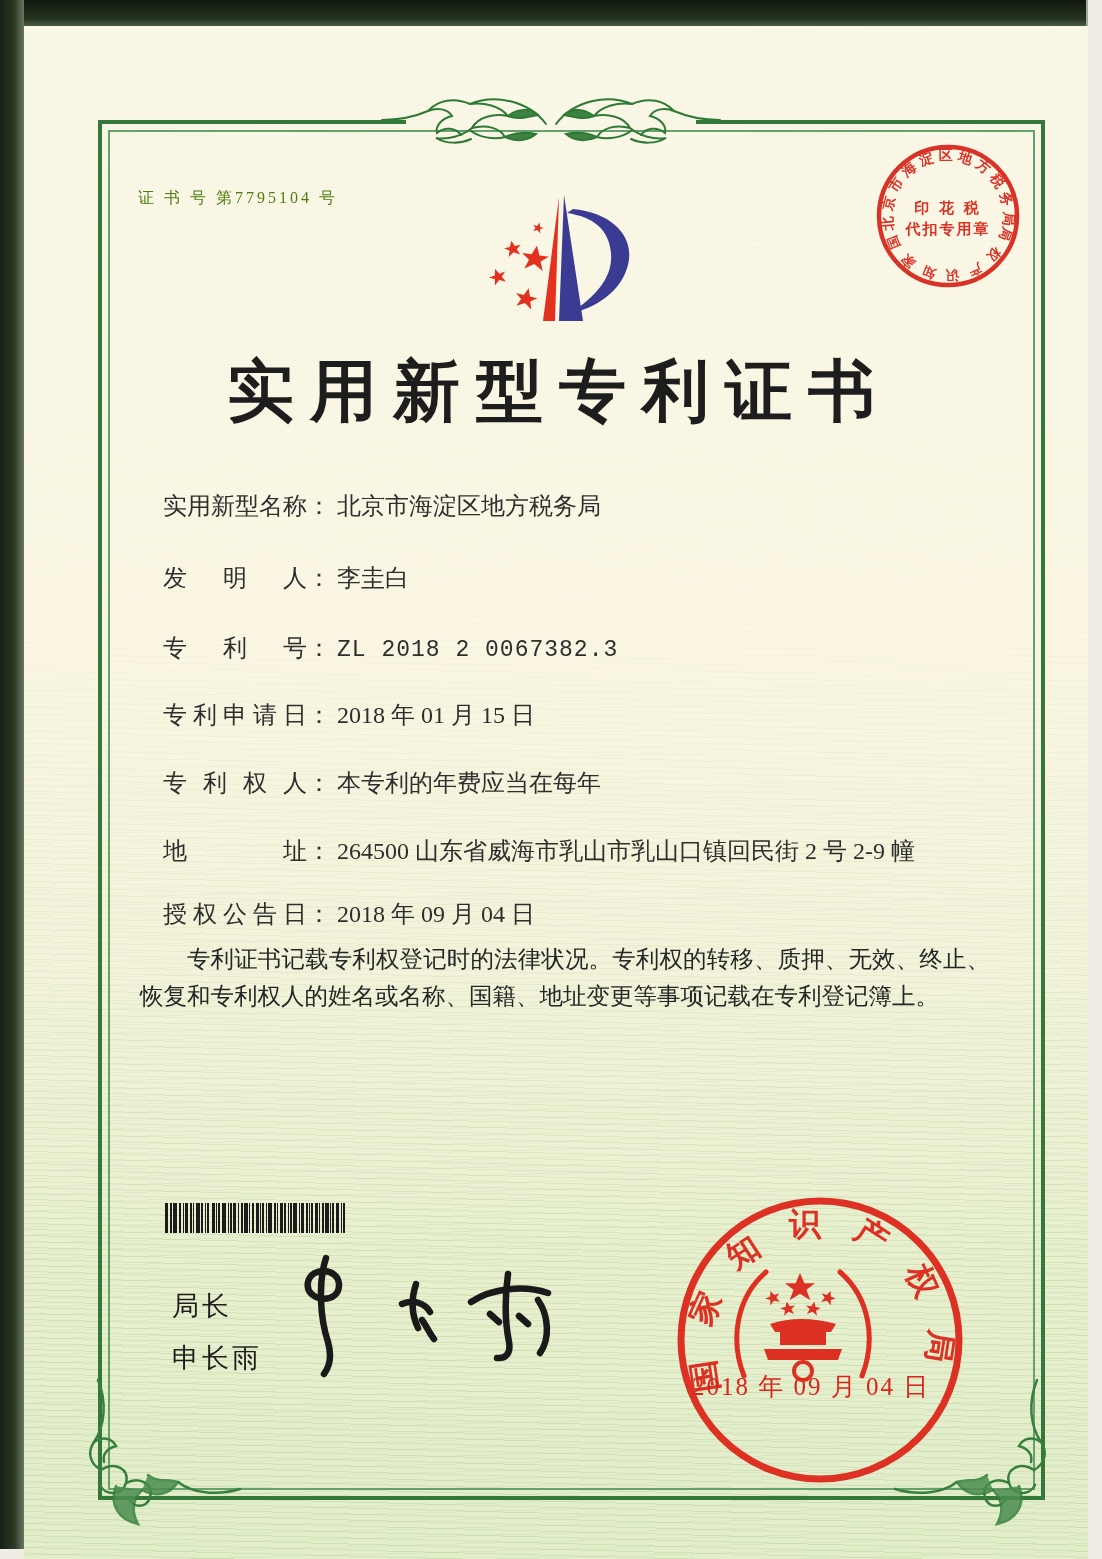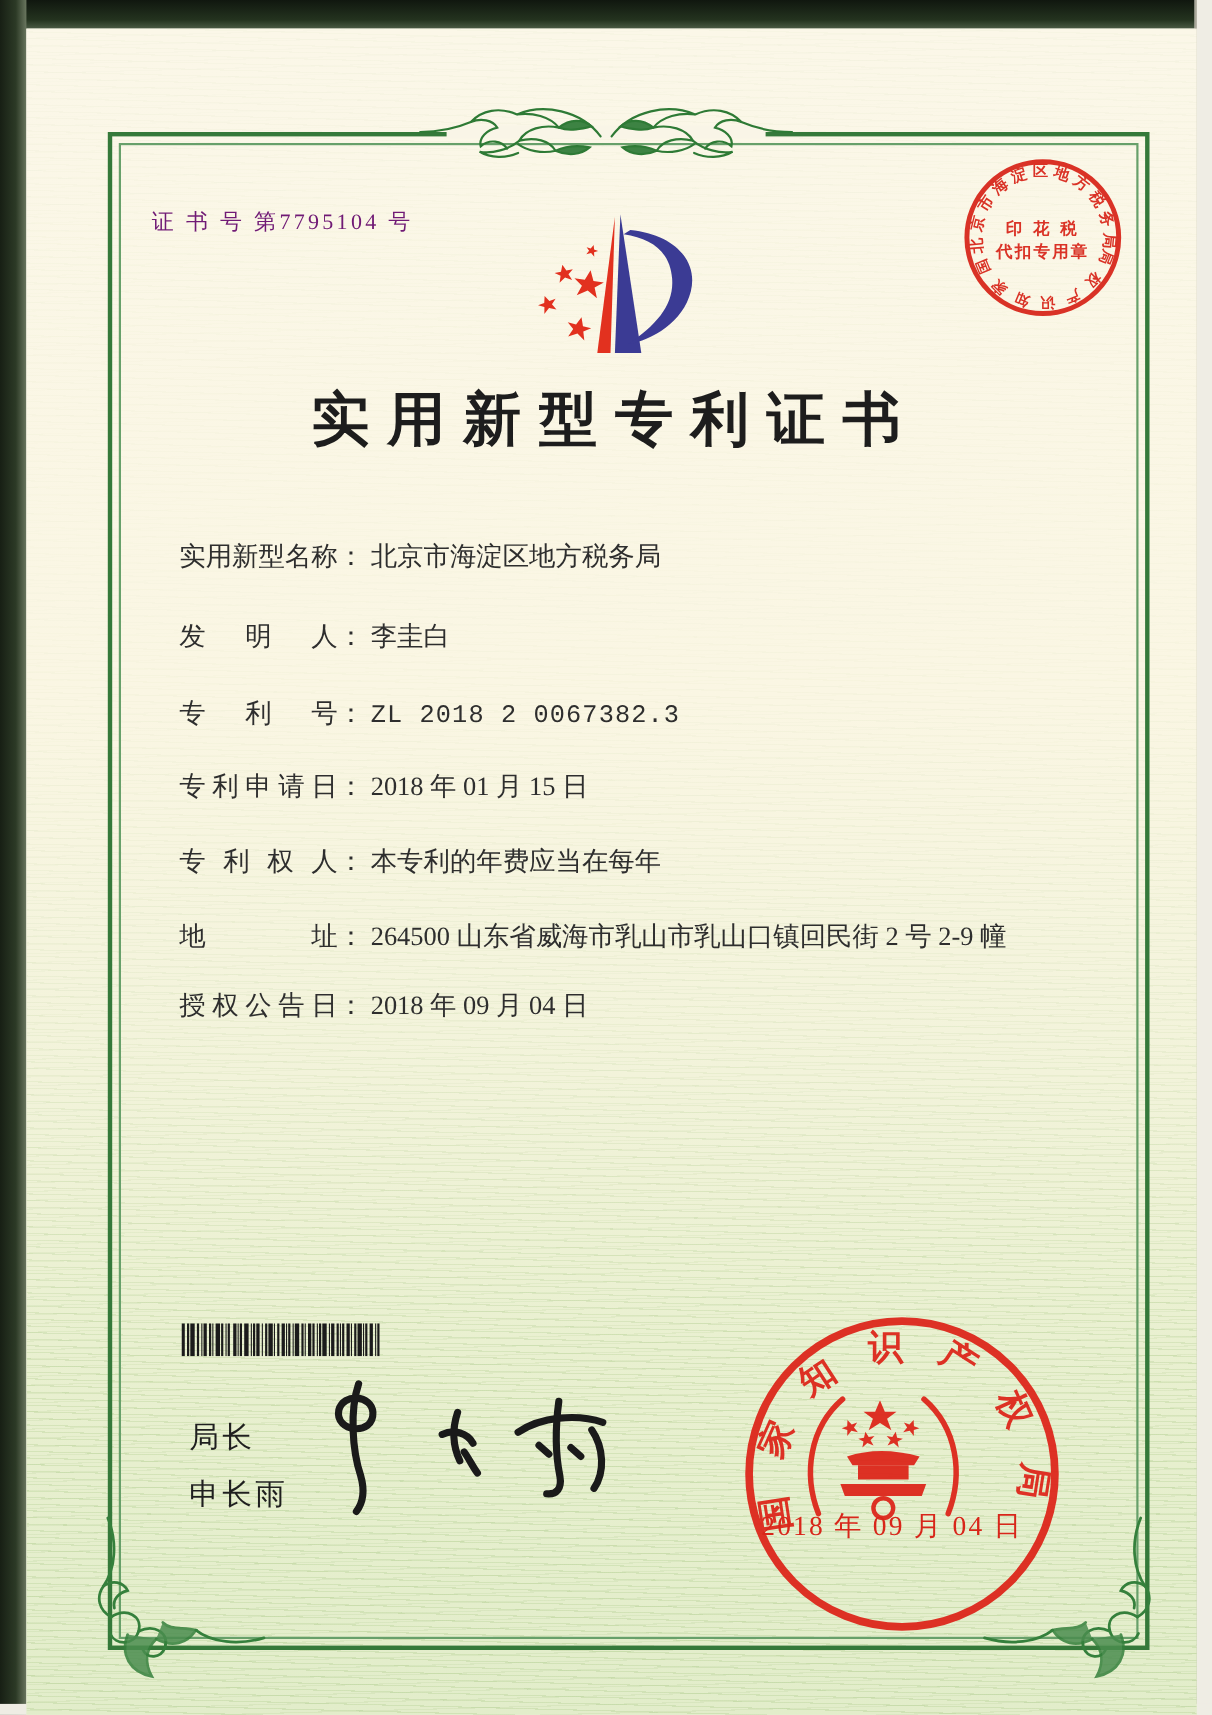--- a/index.html
+++ b/index.html
@@ -21,22 +21,22 @@
       repeating-linear-gradient(-1.5deg, rgba(128,175,88,0) 0 7px, rgba(128,175,88,.10) 7px 8px);
     -webkit-mask-image:linear-gradient(180deg,rgba(0,0,0,.18) 0%,rgba(0,0,0,.10) 35%,rgba(0,0,0,.45) 60%,#000 80%);
     mask-image:linear-gradient(180deg,rgba(0,0,0,.18) 0%,rgba(0,0,0,.10) 35%,rgba(0,0,0,.45) 60%,#000 80%);}
 
   
   .frame-outer{position:absolute;left:98px;top:120px;width:939px;height:1372px;border:4px solid #35793a;z-index:3;}
   .frame-inner{position:absolute;left:6px;top:6px;right:6px;bottom:6px;border:2px solid #67a06a;}
 
   .content{position:absolute;left:0;top:0;width:1102px;height:1559px;z-index:5;}
 
-  .cert-no{position:absolute;left:138px;top:188px;font-size:20px;color:#701a75;letter-spacing:3px;}
-  .title{position:absolute;left:0;top:346px;width:1102px;text-align:center;font-size:53px;font-weight:bold;color:#1d1d1d;letter-spacing:16px;text-indent:16px;}
+  .cert-no{position:absolute;left:138px;top:188px;font-size:16px;color:#4d7c0f;letter-spacing:3px;}
+  .title{position:absolute;left:0;top:346px;width:1102px;text-align:center;font-size:67px;font-weight:bold;color:#1d1d1d;letter-spacing:16px;text-indent:16px;}
 
   .field{position:absolute;left:163px;font-size:24px;color:#2e2e2e;white-space:nowrap;}
   .j-label{display:inline-flex;justify-content:space-between;width:144px;vertical-align:bottom;}
   .colon{display:inline-block;}
   .fval{margin-left:6px;}
   .mono{font-family:"Liberation Mono","DejaVu Sans Mono",monospace;font-size:23px;letter-spacing:1px;}
   .field-right{position:absolute;left:648px;font-size:24px;color:#2e2e2e;white-space:nowrap;}
 
   .paras{position:absolute;left:140px;top:941px;width:850px;font-size:23.5px;line-height:36.5px;color:#262626;text-align:justify;}
   .paras p{margin:0;text-indent:2em;}
@@ -213,20 +213,21 @@
       <span class="j-label">
           <span>授</span>
           <span>权</span>
           <span>公</span>
           <span>告</span>
           <span>日</span>
         </span><span class="colon">：</span><span class="fval">2018 年 09 月 04 日</span>
     </div>
 
     <div class="paras">
+      <p>专利证书记载专利权登记时的法律状况。专利权的转移、质押、无效、终止、恢复和专利权人的姓名或名称、国籍、地址变更等事项记载在专利登记簿上。</p>
     </div>
 
     <div class="barcode"><i class="bar" style="width: 3px;"></i><i class="gap" style="width: 2px;"></i><i class="bar" style="width: 2px;"></i><i class="gap" style="width: 1px;"></i><i class="bar" style="width: 4px;"></i><i class="gap" style="width: 2px;"></i><i class="bar" style="width: 2px;"></i><i class="gap" style="width: 2px;"></i><i class="bar" style="width: 1px;"></i><i class="gap" style="width: 1px;"></i><i class="bar" style="width: 3px;"></i><i class="gap" style="width: 2px;"></i><i class="bar" style="width: 2px;"></i><i class="gap" style="width: 1px;"></i><i class="bar" style="width: 1px;"></i><i class="gap" style="width: 2px;"></i><i class="bar" style="width: 4px;"></i><i class="gap" style="width: 1px;"></i><i class="bar" style="width: 2px;"></i><i class="gap" style="width: 2px;"></i><i class="bar" style="width: 1px;"></i><i class="gap" style="width: 1px;"></i><i class="bar" style="width: 2px;"></i><i class="gap" style="width: 3px;"></i><i class="bar" style="width: 3px;"></i><i class="gap" style="width: 1px;"></i><i class="bar" style="width: 1px;"></i><i class="gap" style="width: 1px;"></i><i class="bar" style="width: 2px;"></i><i class="gap" style="width: 2px;"></i><i class="bar" style="width: 4px;"></i><i class="gap" style="width: 2px;"></i><i class="bar" style="width: 1px;"></i><i class="gap" style="width: 1px;"></i><i class="bar" style="width: 2px;"></i><i class="gap" style="width: 1px;"></i><i class="bar" style="width: 3px;"></i><i class="gap" style="width: 2px;"></i><i class="bar" style="width: 1px;"></i><i class="gap" style="width: 2px;"></i><i class="bar" style="width: 2px;"></i><i class="gap" style="width: 1px;"></i><i class="bar" style="width: 4px;"></i><i class="gap" style="width: 1px;"></i><i class="bar" style="width: 1px;"></i><i class="gap" style="width: 2px;"></i><i class="bar" style="width: 2px;"></i><i class="gap" style="width: 2px;"></i><i class="bar" style="width: 3px;"></i><i class="gap" style="width: 1px;"></i><i class="bar" style="width: 1px;"></i><i class="gap" style="width: 1px;"></i><i class="bar" style="width: 2px;"></i><i class="gap" style="width: 2px;"></i><i class="bar" style="width: 1px;"></i><i class="gap" style="width: 1px;"></i><i class="bar" style="width: 4px;"></i><i class="gap" style="width: 2px;"></i><i class="bar" style="width: 2px;"></i><i class="gap" style="width: 1px;"></i><i class="bar" style="width: 1px;"></i><i class="gap" style="width: 2px;"></i><i class="bar" style="width: 3px;"></i><i class="gap" style="width: 1px;"></i><i class="bar" style="width: 2px;"></i><i class="gap" style="width: 2px;"></i><i class="bar" style="width: 1px;"></i><i class="gap" style="width: 1px;"></i><i class="bar" style="width: 2px;"></i><i class="gap" style="width: 1px;"></i><i class="bar" style="width: 4px;"></i><i class="gap" style="width: 2px;"></i><i class="bar" style="width: 1px;"></i><i class="gap" style="width: 1px;"></i><i class="bar" style="width: 3px;"></i><i class="gap" style="width: 2px;"></i><i class="bar" style="width: 2px;"></i><i class="gap" style="width: 1px;"></i><i class="bar" style="width: 1px;"></i><i class="gap" style="width: 1px;"></i><i class="bar" style="width: 2px;"></i><i class="gap" style="width: 2px;"></i><i class="bar" style="width: 3px;"></i><i class="gap" style="width: 1px;"></i><i class="bar" style="width: 1px;"></i><i class="gap" style="width: 2px;"></i><i class="bar" style="width: 2px;"></i><i class="gap" style="width: 1px;"></i><i class="bar" style="width: 4px;"></i><i class="gap" style="width: 1px;"></i><i class="bar" style="width: 1px;"></i><i class="gap" style="width: 1px;"></i><i class="bar" style="width: 2px;"></i><i class="gap" style="width: 2px;"></i><i class="bar" style="width: 3px;"></i><i class="gap" style="width: 2px;"></i><i class="bar" style="width: 1px;"></i><i class="gap" style="width: 1px;"></i><i class="bar" style="width: 2px;"></i><i class="gap" style="width: 1px;"></i></div>
 
     <div class="director-label">局长</div>
     <div class="director-name">申长雨</div>
 
     <svg class="signature" width="310" height="140" viewBox="0 0 310 140">
       <g stroke="#1a1a1a" stroke-width="6.5" fill="none" stroke-linecap="round" stroke-linejoin="round">
         <path d="M58,12 C50,36 52,72 60,96 C64,110 62,120 56,128"></path>

